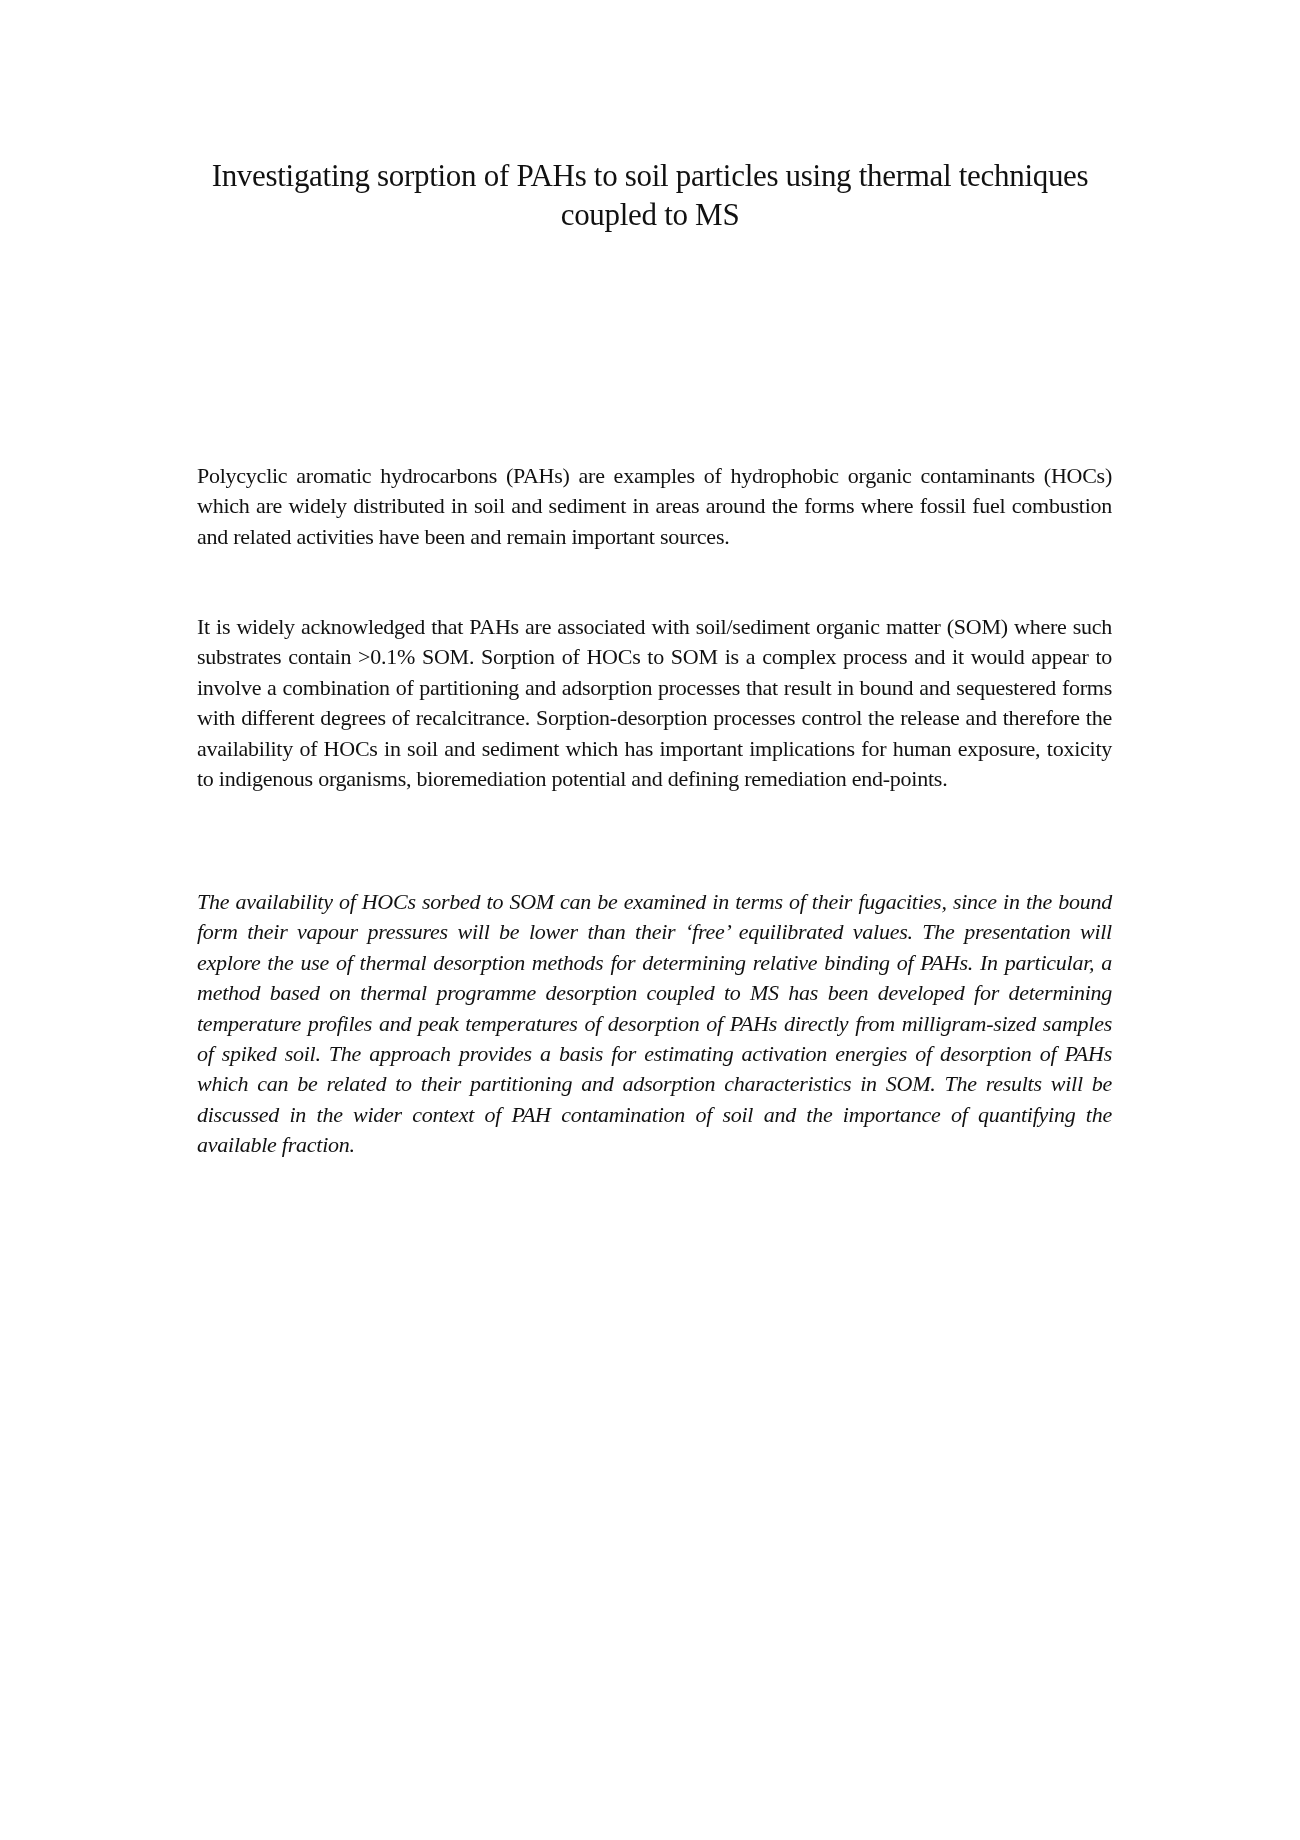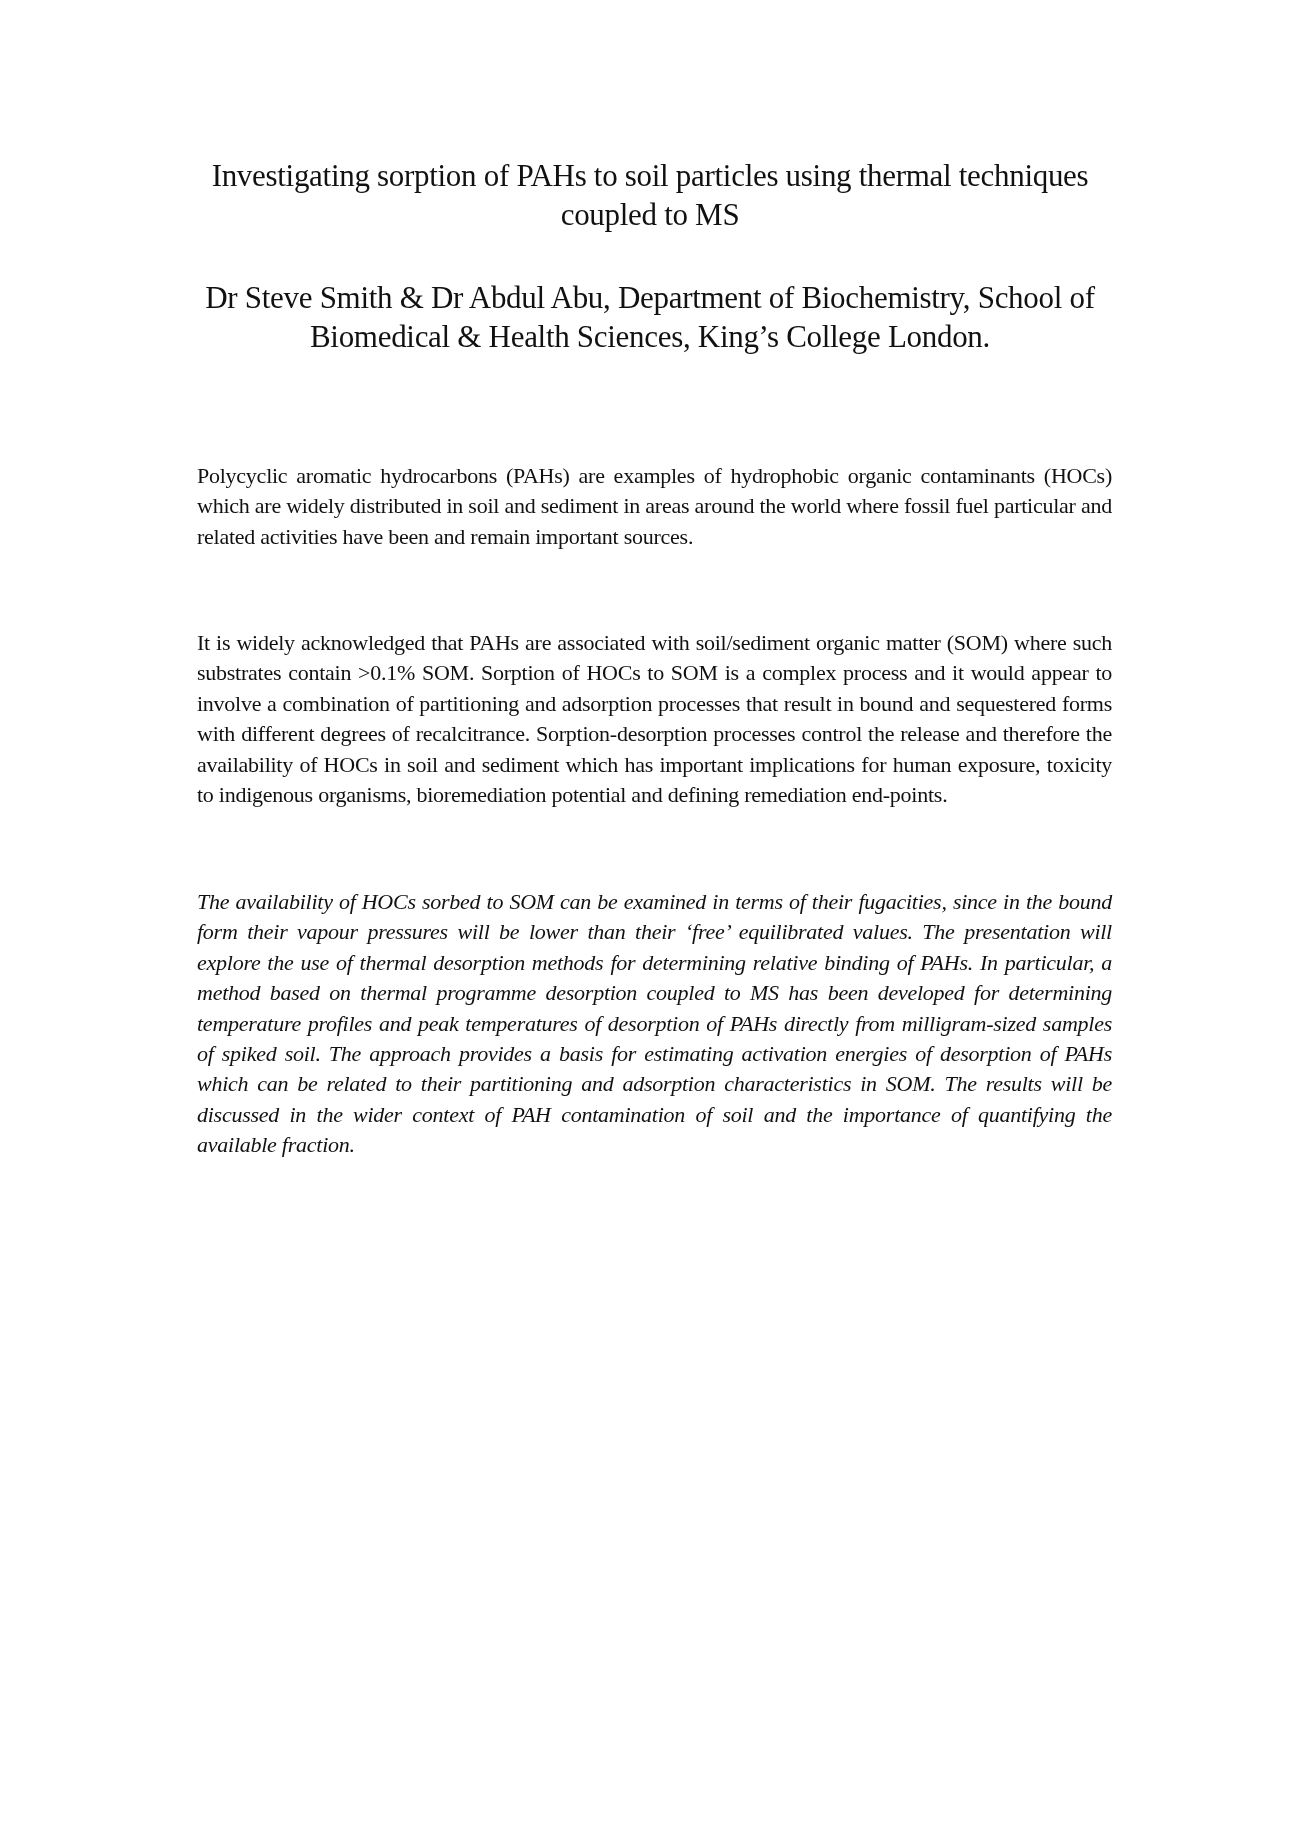--- a/index.html
+++ b/index.html
@@ -51,29 +51,28 @@
       position: absolute;
       left: 197px;
       width: 915px;
       margin: 0;
       text-align: justify;
       font-size: 22px;
       line-height: 30.4px;
       letter-spacing: -0.25px;
     }
     .p1 { top: 461px; }
-    .p2 { top: 628px; }
+    .p2 { top: 612px; }
     .p3 { top: 887px; font-style: italic; }
   </style>
 </head>
 <body>
 
 <div class="page">
   <h1 class="title">Investigating sorption of PAHs to soil particles using thermal techniques coupled to MS</h1>
 
-  <p class="authors">Dr Steve Smith &amp; Dr Abdul Abu, Department of Biochemistry, School of Biomedical &amp; Health Sciences, King’s College London.</p>
 
-  <p class="body-text p1">Polycyclic aromatic hydrocarbons (PAHs) are examples of hydrophobic organic contaminants (HOCs) which are widely distributed in soil and sediment in areas around the world where fossil fuel particular and related activities have been and remain important sources.</p>
+  <p class="body-text p1">Polycyclic aromatic hydrocarbons (PAHs) are examples of hydrophobic organic contaminants (HOCs) which are widely distributed in soil and sediment in areas around the forms where fossil fuel combustion and related activities have been and remain important sources.</p>
 
   <p class="body-text p2">It is widely acknowledged that PAHs are associated with soil/sediment organic matter (SOM) where such substrates contain &gt;0.1% SOM.   Sorption of HOCs to SOM is a complex process and it would appear to involve a combination of partitioning and adsorption processes that result in bound and sequestered forms with different degrees of recalcitrance. Sorption-desorption processes control the release and therefore the availability of HOCs in soil and sediment which has important implications for human exposure, toxicity to indigenous organisms, bioremediation potential and defining remediation end-points.</p>
 
   <p class="body-text p3">The availability of HOCs sorbed to SOM can be examined in terms of their fugacities, since in the bound form their vapour pressures will be lower than their ‘free’ equilibrated values.  The presentation will explore the use of thermal desorption methods for determining relative binding of PAHs.  In particular, a method based on thermal programme desorption coupled to MS has been developed for determining temperature profiles and peak temperatures of desorption of PAHs directly from milligram-sized samples of spiked soil.  The approach provides a basis for estimating activation energies of desorption of PAHs  which can be related to their partitioning and adsorption characteristics in SOM.  The results will be discussed in the wider context of PAH contamination of soil and the importance of quantifying the available fraction.</p>
 </div>
 
 </body></html>

